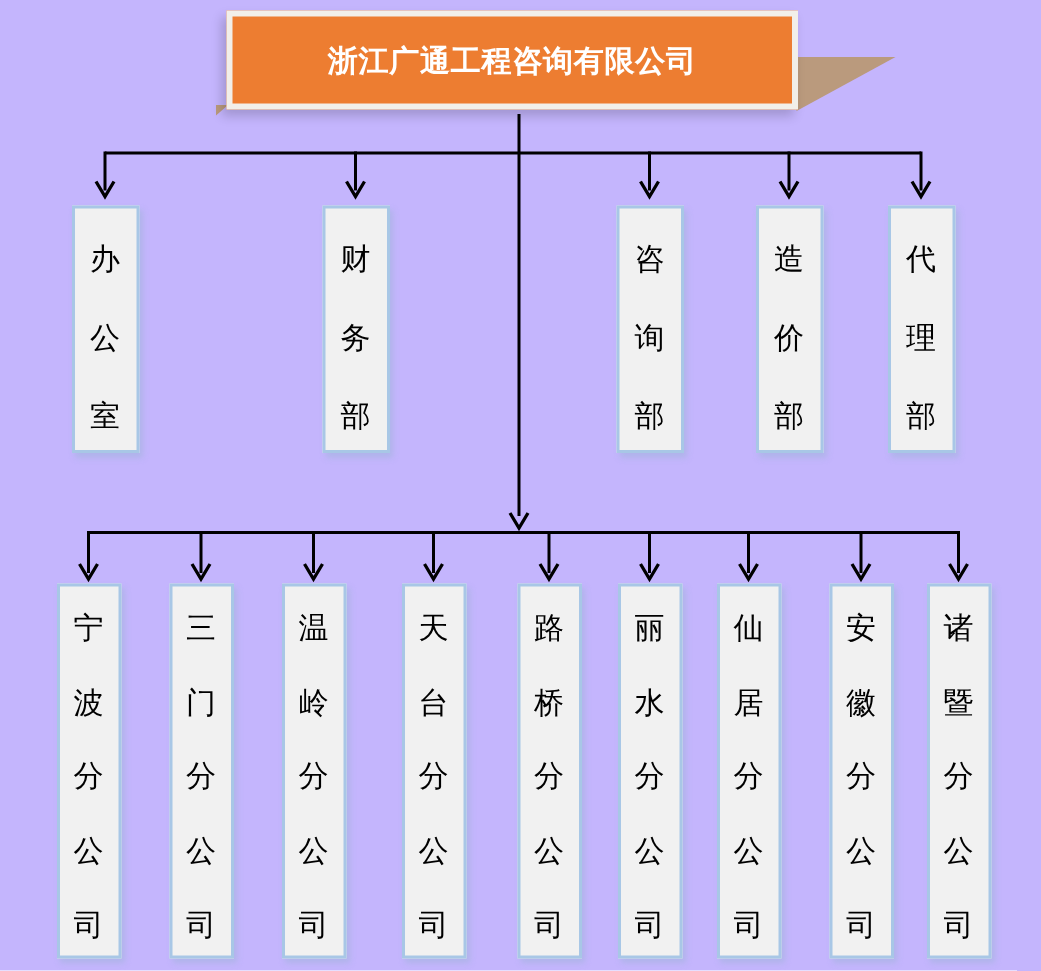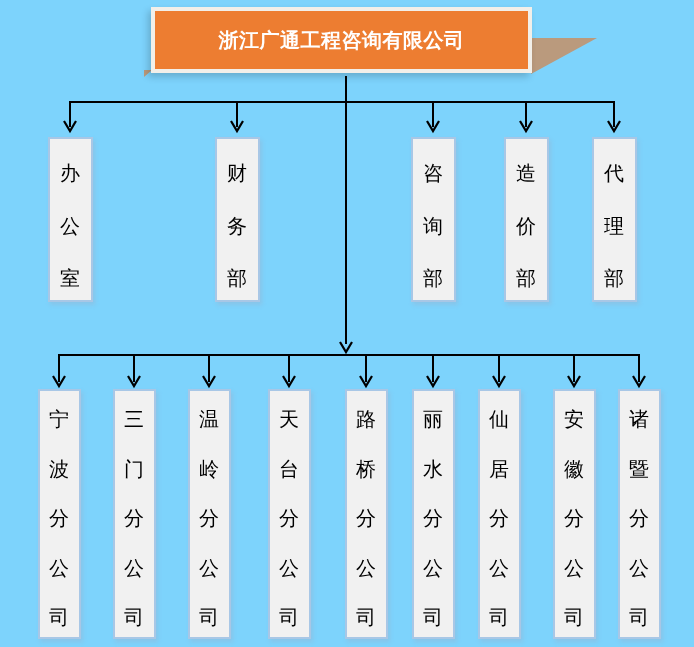--- a/index.html
+++ b/index.html
@@ -10,21 +10,21 @@
     --node-fill:#F1F1F1;
     --node-border:#A8C7E6;
     --node-text:#000000;
     --line:#000000;
   }
   html,body{margin:0;padding:0;background:#FFFFFF;}
   body{font-family:"Liberation Sans","DejaVu Sans",sans-serif;}
   .stage{
     position:relative;
     width:694px;height:647px;
-    background:#7dd3fc;
+    background:#c4b5fd;
     overflow:hidden;
   }
   .overlay{
     position:absolute;left:0;top:0;width:694px;height:647px;
     z-index:1;
   }
   .root-box{
     position:absolute;
     left:151px;top:7px;
     width:381px;height:66px;

